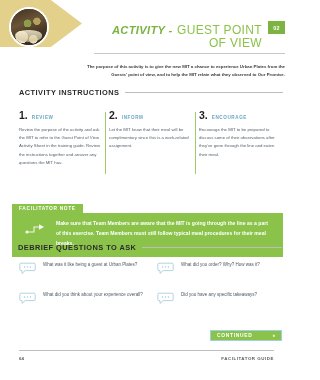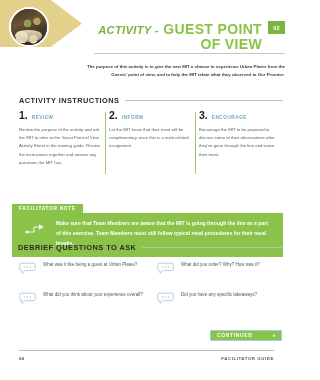--- a/index.html
+++ b/index.html
@@ -70,22 +70,22 @@
     line-height: 1.08;
   }
   .title-main {
     font-size: 11.2px;
     font-weight: bold;
     letter-spacing: .3px;
     color: #7cb342;
     font-style: italic;
   }
   .title-sub {
-    font-size: 14px;
-    font-weight: bold;
+    font-size: 12px;
+    font-weight: normal;
     letter-spacing: .35px;
     color: #8bc34a;
   }
   .title-badge {
     margin-top: 1px;
     width: 17px; height: 13px;
     background: #7cb342;
     color: #ffffff;
     font-size: 5.4px;
     font-weight: bold;
@@ -129,21 +129,21 @@
     font-weight: bold;
     letter-spacing: .45px;
     color: #2b2b2b;
     white-space: nowrap;
   }
   .section-head .rule {
     flex: 1;
     height: 1px;
     background: #bdbdbd;
   }
-  #instructions-head { left: 19px; top: 96px; width: 274px; }
+  #instructions-head { left: 19px; top: 88px; width: 274px; }
   #debrief-head { left: 18px; top: 243px; width: 274px; }
 
   
   .steps {
     position: absolute;
     left: 19px; top: 110px;
     width: 264px;
     display: flex;
     gap: 8px;
   }

